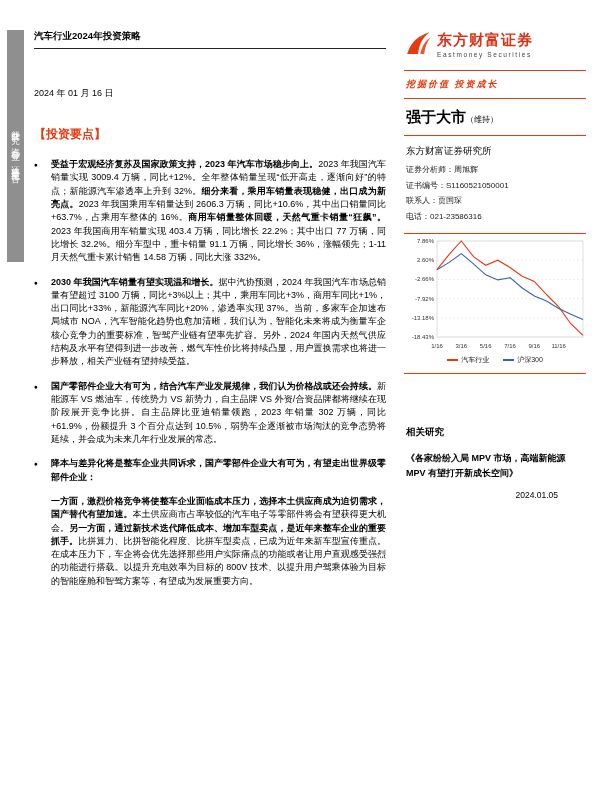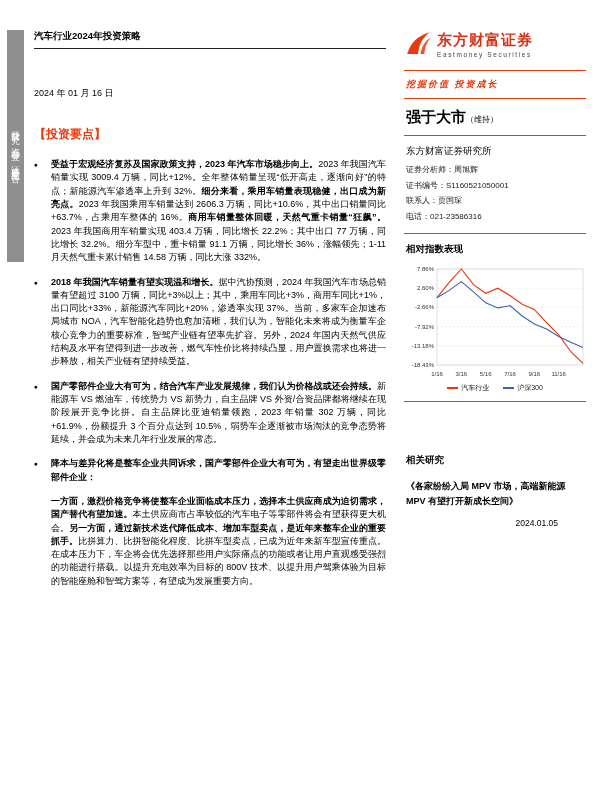--- a/index.html
+++ b/index.html
@@ -75,21 +75,21 @@
     <div class="top-rule"></div>
     <div class="date">2024 年 01 月 16 日</div>
     <div class="section-title">【投资要点】</div>
     <div class="bullets">
         <div class="bullet">
           <span class="dot">●</span>
           <div class="btxt"><span class="seg-b">受益于宏观经济复苏及国家政策支持，2023 年汽车市场稳步向上。</span><span class="seg">2023 年我国汽车销量实现 3009.4 万辆，同比+12%。全年整体销量呈现“低开高走，逐渐向好”的特点；新能源汽车渗透率上升到 32%。</span><span class="seg-b">细分来看，乘用车销量表现稳健，出口成为新亮点。</span><span class="seg">2023 年我国乘用车销量达到 2606.3 万辆，同比+10.6%，其中出口销量同比+63.7%，占乘用车整体的 16%。</span><span class="seg-b">商用车销量整体回暖，天然气重卡销量“狂飙”。</span><span class="seg">2023 年我国商用车销量实现 403.4 万辆，同比增长 22.2%；其中出口 77 万辆，同比增长 32.2%。细分车型中，重卡销量 91.1 万辆，同比增长 36%，涨幅领先；1-11 月天然气重卡累计销售 14.58 万辆，同比大涨 332%。</span></div>
         </div>
         <div class="bullet">
           <span class="dot">●</span>
-          <div class="btxt"><span class="seg-b">2018 年我国汽车销量有望实现温和增长。</span><span class="seg">据中汽协预测，2024 年我国汽车市场总销量有望超过 3100 万辆，同比+3%以上；其中，乘用车同比+3%，商用车同比+1%，出口同比+33%，新能源汽车同比+20%，渗透率实现 37%。当前，多家车企加速布局城市 NOA，汽车智能化趋势也愈加清晰，我们认为，智能化未来将成为衡量车企核心竞争力的重要标准，智驾产业链有望率先扩容。另外，2024 年国内天然气供应结构及水平有望得到进一步改善，燃气车性价比将持续凸显，用户置换需求也将进一步释放，相关产业链有望持续受益。</span></div>
+          <div class="btxt"><span class="seg-b">2030 年我国汽车销量有望实现温和增长。</span><span class="seg">据中汽协预测，2024 年我国汽车市场总销量有望超过 3100 万辆，同比+3%以上；其中，乘用车同比+3%，商用车同比+1%，出口同比+33%，新能源汽车同比+20%，渗透率实现 37%。当前，多家车企加速布局城市 NOA，汽车智能化趋势也愈加清晰，我们认为，智能化未来将成为衡量车企核心竞争力的重要标准，智驾产业链有望率先扩容。另外，2024 年国内天然气供应结构及水平有望得到进一步改善，燃气车性价比将持续凸显，用户置换需求也将进一步释放，相关产业链有望持续受益。</span></div>
         </div>
         <div class="bullet">
           <span class="dot">●</span>
           <div class="btxt"><span class="seg-b">国产零部件企业大有可为，结合汽车产业发展规律，我们认为价格战或还会持续。</span><span class="seg">新能源车 VS 燃油车，传统势力 VS 新势力，自主品牌 VS 外资/合资品牌都将继续在现阶段展开竞争比拼。自主品牌比亚迪销量领跑，2023 年销量 302 万辆，同比+61.9%，份额提升 3 个百分点达到 10.5%，弱势车企逐渐被市场淘汰的竞争态势将延续，并会成为未来几年行业发展的常态。</span></div>
         </div>
         <div class="bullet">
           <span class="dot">●</span>
           <div class="btxt"><span class="seg-b">降本与差异化将是整车企业共同诉求，国产零部件企业大有可为，有望走出世界级零部件企业：</span></div>
         </div>
       </div>
@@ -119,21 +119,20 @@
 
     <div class="inst-title">东方财富证券研究所</div>
     <div class="contacts">
         <div class="crow"><span>证券分析师：</span><span>周旭辉</span></div>
         <div class="crow"><span>证书编号：</span><span>S1160521050001</span></div>
         <div class="crow"><span>联系人：</span><span>贾国琛</span></div>
         <div class="crow"><span>电话：</span><span>021-23586316</span></div>
       </div>
     <div class="o-rule r4"></div>
 
-    <div class="chart-title">相对指数表现</div>
     <svg class="chart" width="184" height="118" viewBox="0 0 184 118">
         <rect x="33" y="7" width="146" height="96" fill="#ffffff" stroke="#c9c9c9" stroke-width="0.6"></rect>
         <line x1="33" y1="7" x2="179" y2="7" stroke="#dddddd" stroke-width="0.5" stroke-dasharray="2,2"></line>
         <text x="30" y="9" text-anchor="end" font-size="6" fill="#333" font-family="Liberation Sans, sans-serif">7.86%</text>
         <line x1="33" y1="26.207303157093953" x2="179" y2="26.207303157093953" stroke="#dddddd" stroke-width="0.5" stroke-dasharray="2,2"></line>
         <text x="30" y="28.207303157093953" text-anchor="end" font-size="6" fill="#333" font-family="Liberation Sans, sans-serif">2.60%</text>
         <line x1="33" y1="45.41460631418791" x2="179" y2="45.41460631418791" stroke="#dddddd" stroke-width="0.5" stroke-dasharray="2,2"></line>
         <text x="30" y="47.41460631418791" text-anchor="end" font-size="6" fill="#333" font-family="Liberation Sans, sans-serif">-2.66%</text>
         <line x1="33" y1="64.62190947128187" x2="179" y2="64.62190947128187" stroke="#dddddd" stroke-width="0.5" stroke-dasharray="2,2"></line>
         <text x="30" y="66.62190947128187" text-anchor="end" font-size="6" fill="#333" font-family="Liberation Sans, sans-serif">-7.92%</text>

